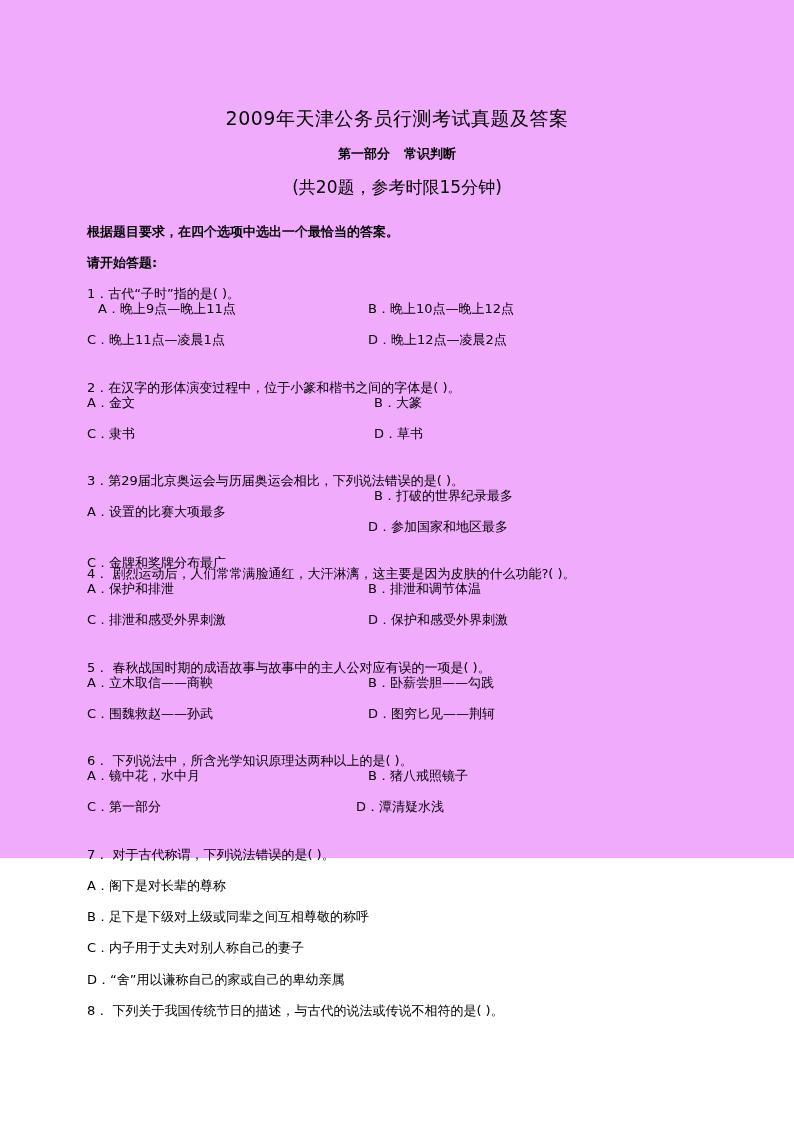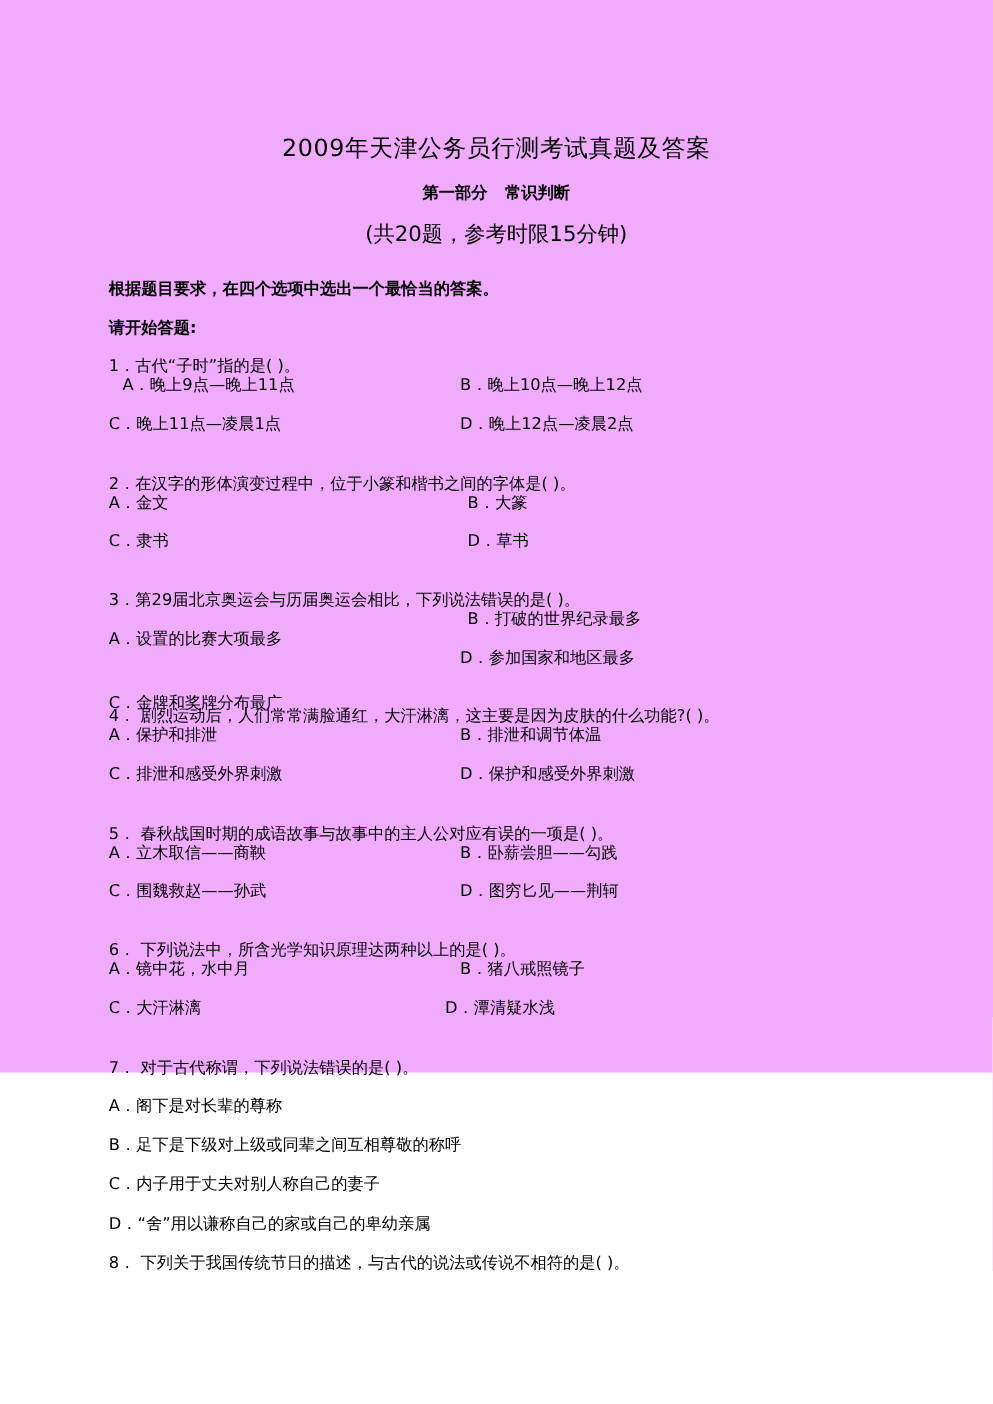--- a/index.html
+++ b/index.html
@@ -108,21 +108,21 @@
 
   <div class="line" style="top:643px;">5．  春秋战国时期的成语故事与故事中的主人公对应有误的一项是(      )。</div>
   <div class="opt" style="left:87px; top:674px;">A．立木取信——商鞅</div>
   <div class="opt" style="left:368px; top:674px;">B．卧薪尝胆——勾践</div>
   <div class="opt" style="left:87px; top:705px;">C．围魏救赵——孙武</div>
   <div class="opt" style="left:368px; top:705px;">D．图穷匕见——荆轲</div>
 
   <div class="line" style="top:736px;">6．  下列说法中，所含光学知识原理达两种以上的是(      )。</div>
   <div class="opt" style="left:87px; top:767px;">A．镜中花，水中月</div>
   <div class="opt" style="left:368px; top:767px;">B．猪八戒照镜子</div>
-  <div class="opt" style="left:87px; top:798px;">C．大汗淋漓</div>
+  <div class="opt" style="left:87px; top:798px;">C．第一部分</div>
   <div class="opt" style="left:356px; top:798px;">D．潭清疑水浅</div>
 
   <div class="line" style="top:830px;">7．  对于古代称谓，下列说法错误的是(      )。</div>
   <div class="line" style="top:861px;">A．阁下是对长辈的尊称</div>
   <div class="line" style="top:892px;">B．足下是下级对上级或同辈之间互相尊敬的称呼</div>
   <div class="line" style="top:923px;">C．内子用于丈夫对别人称自己的妻子</div>
   <div class="line" style="top:955px;">D．“舍”用以谦称自己的家或自己的卑幼亲属</div>
 
   <div class="line" style="top:986px;">8．  下列关于我国传统节日的描述，与古代的说法或传说不相符的是(      )。</div>
 

